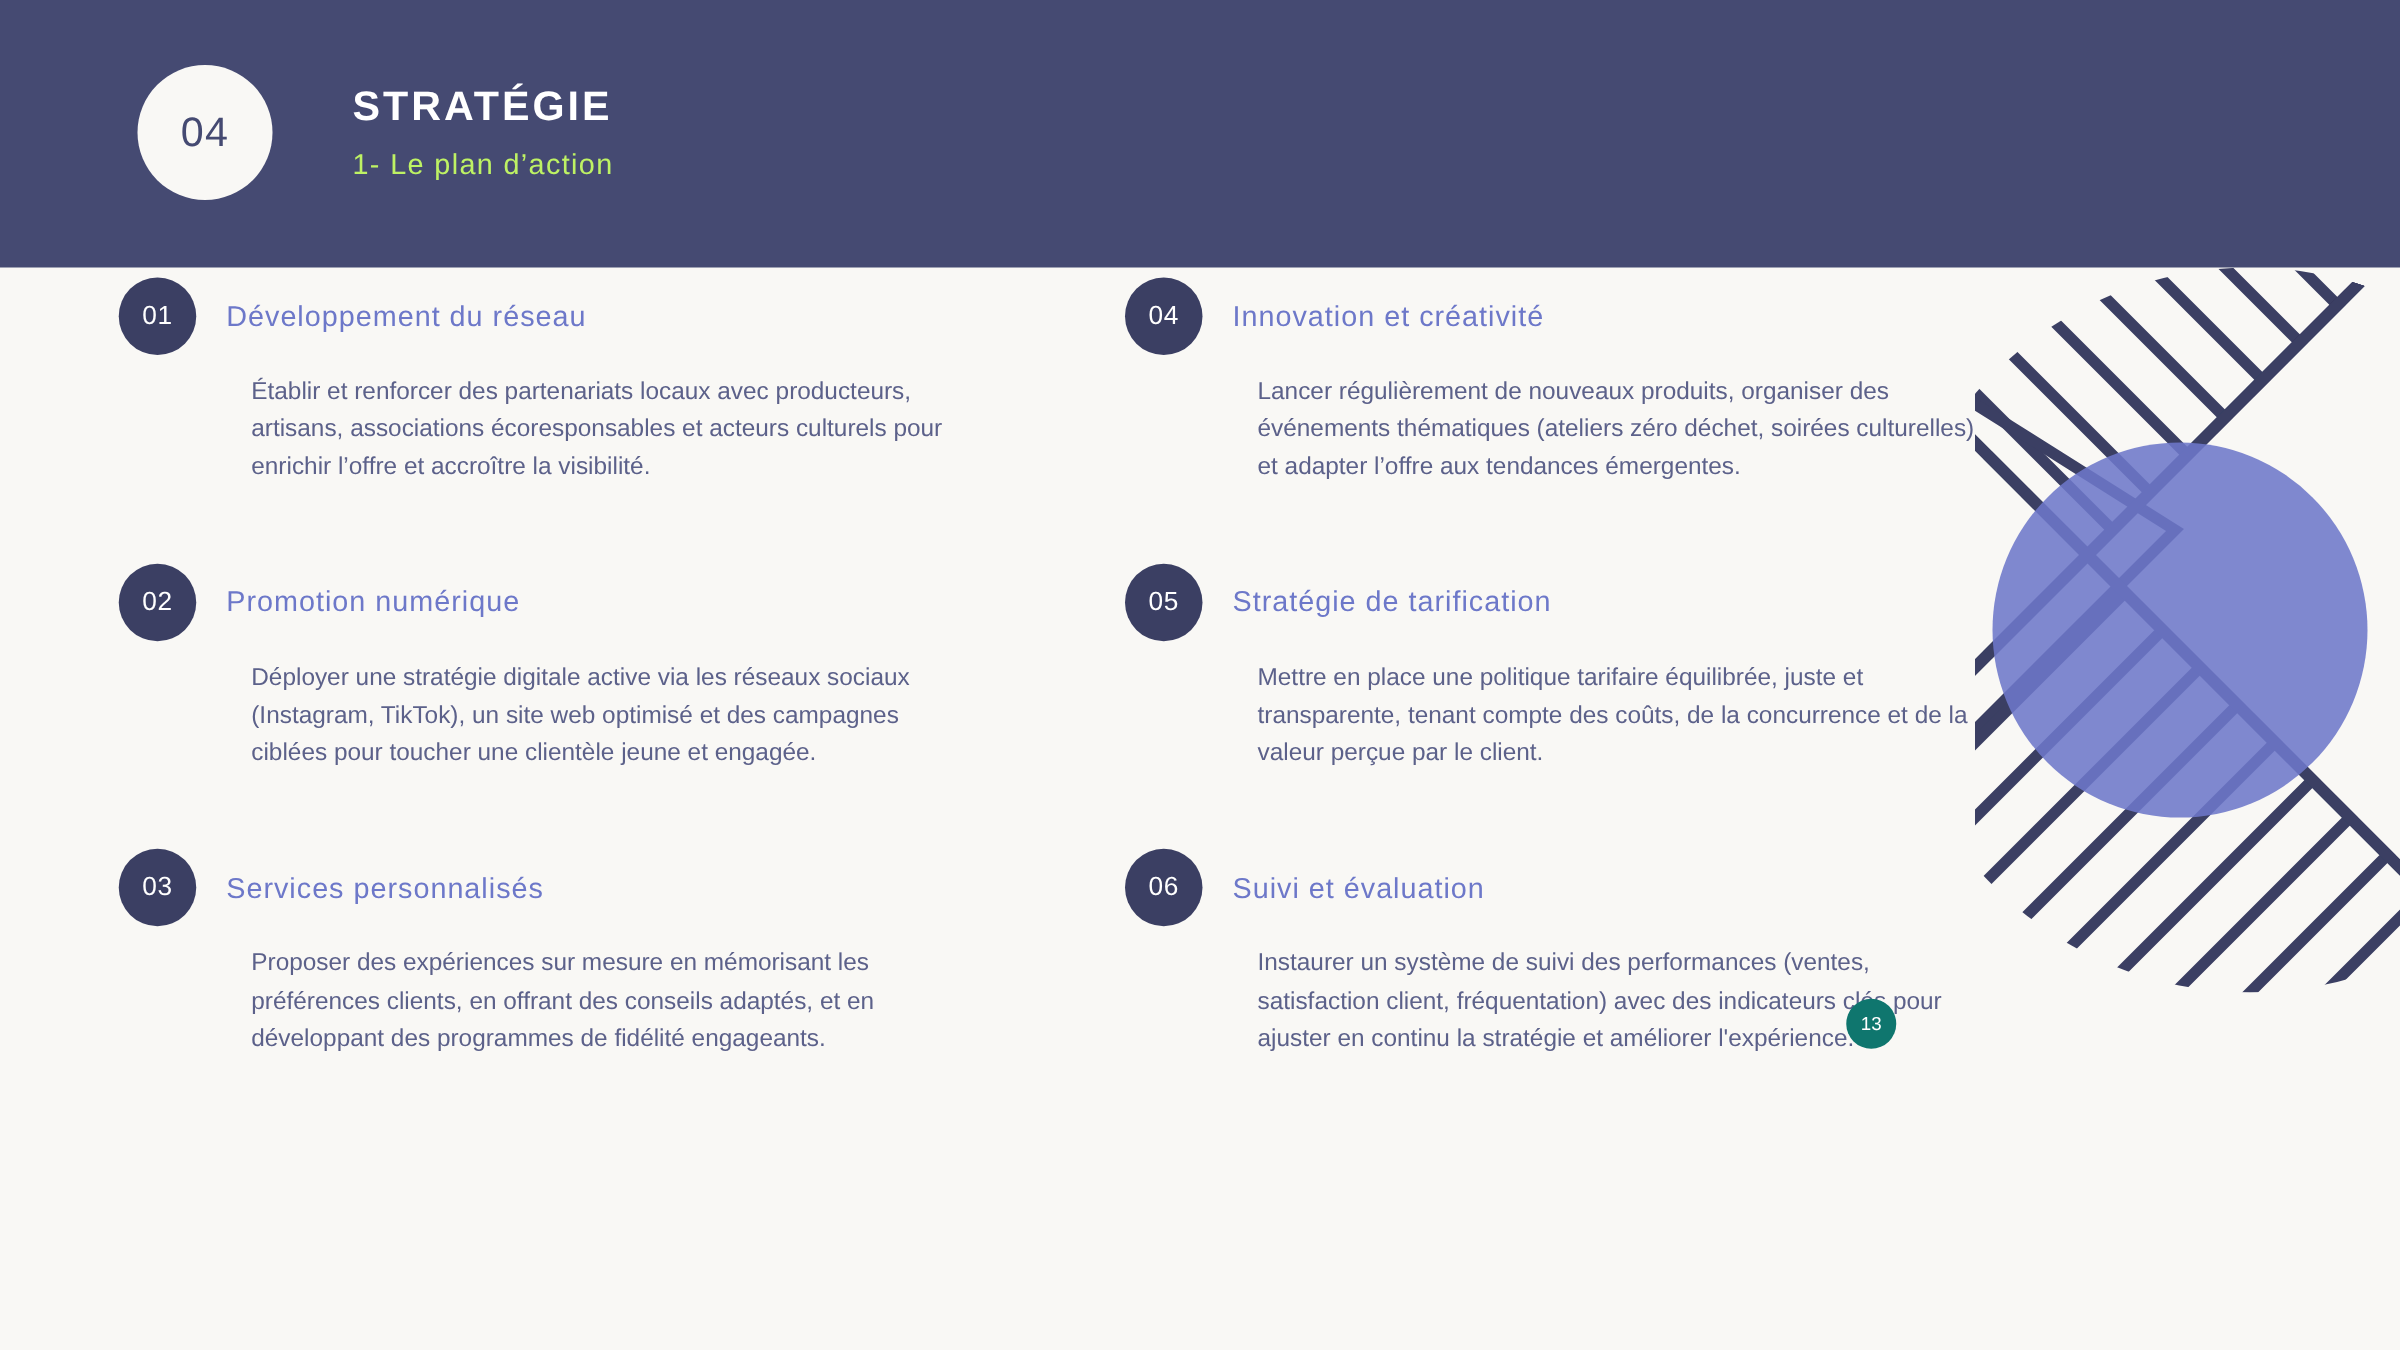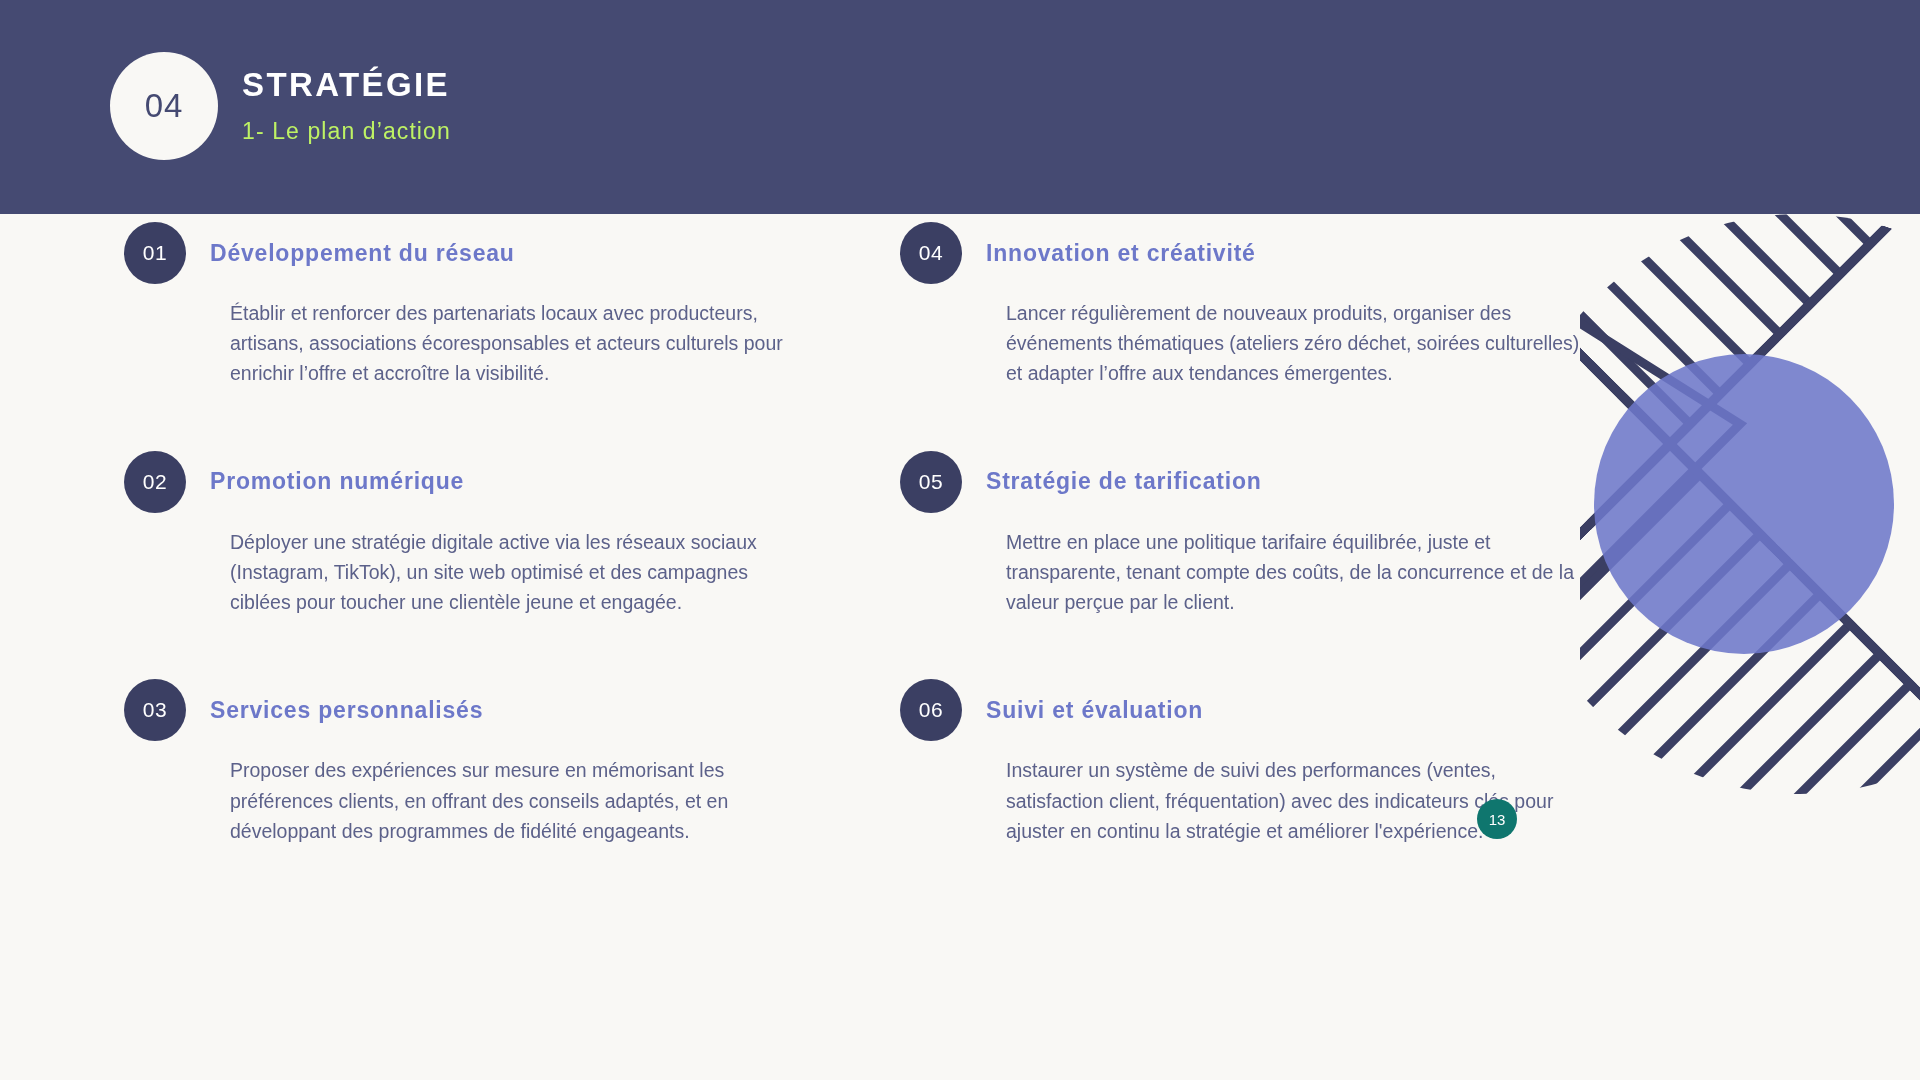--- a/index.html
+++ b/index.html
@@ -27,21 +27,21 @@
     background:#f9f8f5;
     display:flex; align-items:center; justify-content:center;
     flex:0 0 auto;
   }
   #header-number-circle span {
     font-size:33px;
     color:#454a72;
     letter-spacing:1px;
     font-weight:400;
   }
-  #header-texts { margin-left:24px; }
+  #header-texts { margin-left:64px; }
   #header-title {
     font-size:33px;
     font-weight:bold;
     color:#ffffff;
     letter-spacing:2.4px;
     line-height:1.1;
   }
   #header-subtitle {
     margin-top:14px;
     font-size:23px;
@@ -50,41 +50,41 @@
     font-weight:400;
   }
 
   
   #content {
     position:absolute;
     left:0; top:214px;
     width:1920px; height:866px;
   }
   .column { position:absolute; width:690px; }
-  #column-left  { left:124px; top:0; }
+  #column-left  { left:95px; top:0; }
   #column-right { left:900px; top:0; }
 
   .item { position:relative; margin-bottom:62px; }
   .item-head { display:flex; align-items:center; }
   .item-badge {
     width:62px; height:62px;
     border-radius:50%;
     background:#3b3f63;
     display:flex; align-items:center; justify-content:center;
     flex:0 0 auto;
   }
   .item-badge span {
     color:#ffffff;
     font-size:21px;
     letter-spacing:0.5px;
   }
   .item-title {
     margin-left:24px;
     font-size:23px;
-    font-weight:bold;
+    font-weight:normal;
     color:#6d78c9;
     letter-spacing:0.8px;
   }
   .item-body {
     margin-left:106px;
     margin-top:14px;
     font-size:19.5px;
     line-height:1.55;
     color:#5c618a;
     max-width:600px;

